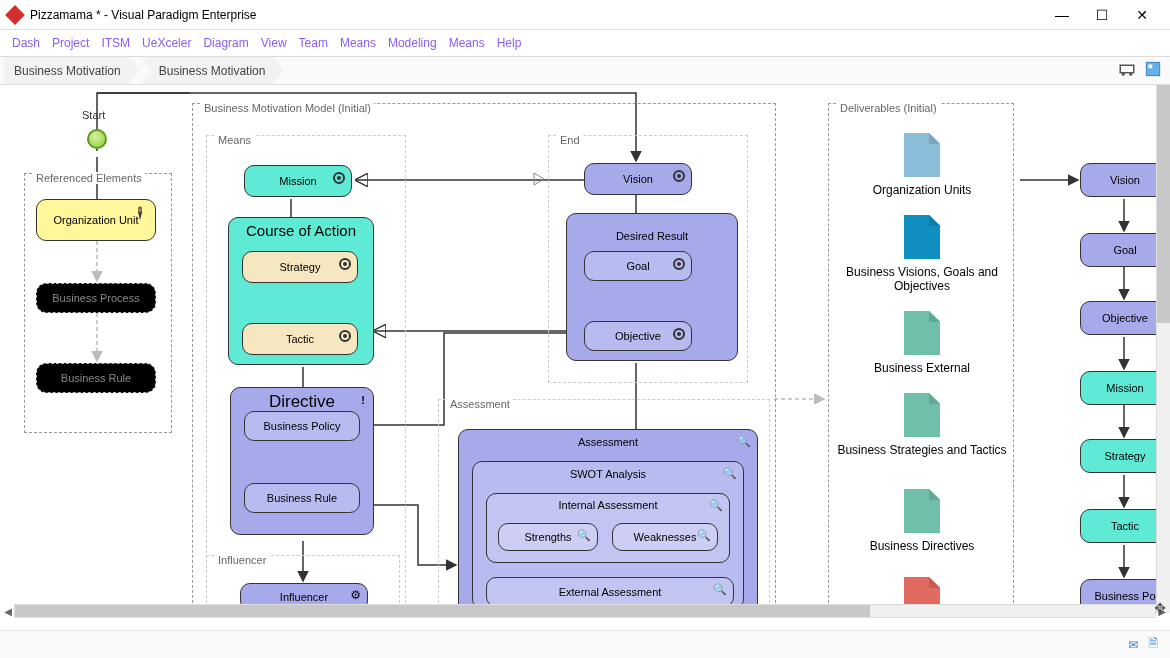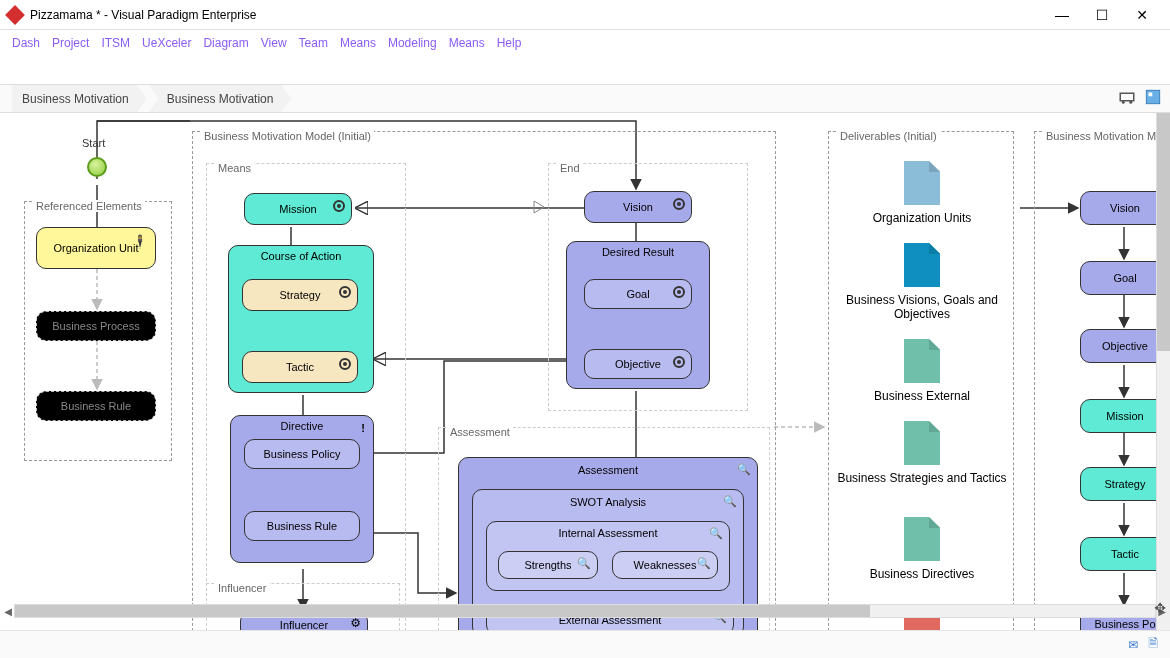--- a/index.html
+++ b/index.html
@@ -6,21 +6,21 @@
 body { font-family: "Segoe UI", Tahoma, sans-serif; font-size: 12px; background: #fff; width: 1170px; height: 658px; overflow: hidden; position: relative; }
 
 .titlebar { height: 30px; display: flex; align-items: center; padding: 0 8px; border-bottom: 1px solid #e0e0e0; }
 .titlebar .logo { width: 14px; height: 14px; background: #d32f2f; transform: rotate(45deg); margin-right: 8px; }
 .titlebar .title { flex: 1; }
 .winbtn { width: 40px; height: 28px; display: flex; align-items: center; justify-content: center; font-size: 14px; cursor: pointer; }
 
 .menubar { height: 26px; display: flex; align-items: center; padding: 0 12px; gap: 12px; font-size: 12px; color: #8b5cf6; }
 .menuitem { cursor: pointer; }
 
-.breadcrumbs { height: 29px; border-top: 1px solid #ddd; border-bottom: 1px solid #ddd; display: flex; align-items: center; padding-left: 12px; background: #fafafa; position: relative; margin-top: 28px; }
+.breadcrumbs { height: 29px; border-top: 1px solid #ddd; border-bottom: 1px solid #ddd; display: flex; align-items: center; padding-left: 4px; background: #fafafa; position: relative; }
 .bc { position: relative; padding: 0 18px 0 10px; height: 100%; display: flex; align-items: center; color: #444; background: #f2f2f2; margin-right: 2px; clip-path: polygon(0 0, calc(100% - 10px) 0, 100% 50%, calc(100% - 10px) 100%, 0 100%); }
 .bc2 { clip-path: polygon(0 0, calc(100% - 10px) 0, 100% 50%, calc(100% - 10px) 100%, 0 100%, 10px 50%); padding-left: 18px; }
 .bc-tools { position: absolute; right: 8px; display: flex; gap: 8px; }
 .bc-tools svg { width: 18px; height: 18px; }
 
 .canvas { position: relative; width: 1170px; height: 528px; overflow: hidden; background: #fff; }
 .canvas svg.connectors { position: absolute; left: 0; top: 0; width: 1170px; height: 528px; pointer-events: none; }
 
 .dashed-group { position: absolute; border: 1px dashed #999; background: transparent; }
 .dashed-group .lbl { position: absolute; top: -2px; left: 8px; background: #fff; padding: 0 3px; font-size: 11px; color: #666; }
@@ -182,37 +182,37 @@
   </div>
 
   <div class="node tan" style="left:244px;top:80px;width:108px;height:32px">
     <span class="txt">Mission</span>
     <span class="ring">
         <span class="inner"></span>
       </span>
   </div>
 
   <div class="node tan" style="left:228px;top:132px;width:146px;height:148px;align-items:flex-start;padding-top:4px">
-    <span style="font-size:11px">Course of Action</span>
+    <span style="font-size:15px">Course of Action</span>
   </div>
   <div class="node tan" style="left:242px;top:166px;width:116px;height:32px;background:#f7e7c1">
     <span class="txt">Strategy</span>
     <span class="ring">
         <span class="inner"></span>
       </span>
   </div>
   <div class="node tan" style="left:242px;top:238px;width:116px;height:32px;background:#f7e7c1">
     <span class="txt">Tactic</span>
     <span class="ring">
         <span class="inner"></span>
       </span>
   </div>
 
   <div class="node purple" style="left:230px;top:302px;width:144px;height:148px;align-items:flex-start;padding-top:4px">
-    <span style="font-size:11px">Directive</span>
+    <span style="font-size:17px">Directive</span>
     <span style="position:absolute;right:8px;top:6px;font-weight:bold">!</span>
   </div>
   <div class="node purple" style="left:244px;top:326px;width:116px;height:30px;background:#b8bbef">
     <span class="txt">Business Policy</span>
   </div>
   <div class="node purple" style="left:244px;top:398px;width:116px;height:30px;background:#b8bbef">
     <span class="txt">Business Rule</span>
   </div>
 
   <div class="dashed-group" style="left:206px;top:470px;width:194px;height:58px;border-color:#ccc">
@@ -222,21 +222,21 @@
     <span class="txt">Influencer</span>
     <span style="position:absolute;right:6px;top:4px;font-size:12px">⚙</span>
   </div>
 
   <div class="node purple" style="left:584px;top:78px;width:108px;height:32px">
     <span class="txt">Vision</span>
     <span class="ring">
         <span class="inner"></span>
       </span>
   </div>
-  <div class="node purple" style="left:566px;top:128px;width:144px;height:148px;align-items:flex-start;padding-top:4px">
+  <div class="node purple" style="left:566px;top:128px;width:172px;height:148px;align-items:flex-start;padding-top:16px">
     <span style="font-size:11px">Desired Result</span>
   </div>
   <div class="node purple" style="left:584px;top:166px;width:108px;height:30px;background:#b8bbef">
     <span class="txt">Goal</span>
     <span class="ring">
         <span class="inner"></span>
       </span>
   </div>
   <div class="node purple" style="left:584px;top:236px;width:108px;height:30px;background:#b8bbef">
     <span class="txt">Objective</span>
@@ -293,23 +293,20 @@
       <div>Business Strategies and Tactics</div>
     </div>
   <div class="deliv" style="left:832px;top:404px">
       <div class="doc teal"></div>
       <div>Business Directives</div>
     </div>
   <div class="deliv" style="left:832px;top:492px">
       <div class="doc red"></div>
     </div>
 
-  <div class="dashed-group" style="left:1034px;top:18px;width:136px;height:510px">
-    <div class="lbl">Business Motivation M</div>
-  </div>
   <div class="node purple" style="left:1080px;top:78px;width:90px;height:34px">
       <span class="txt">Vision</span>
     </div>
   <div class="node purple" style="left:1080px;top:148px;width:90px;height:34px">
       <span class="txt">Goal</span>
     </div>
   <div class="node purple" style="left:1080px;top:216px;width:90px;height:34px">
       <span class="txt">Objective</span>
     </div>
   <div class="node tan" style="left:1080px;top:286px;width:90px;height:34px">

